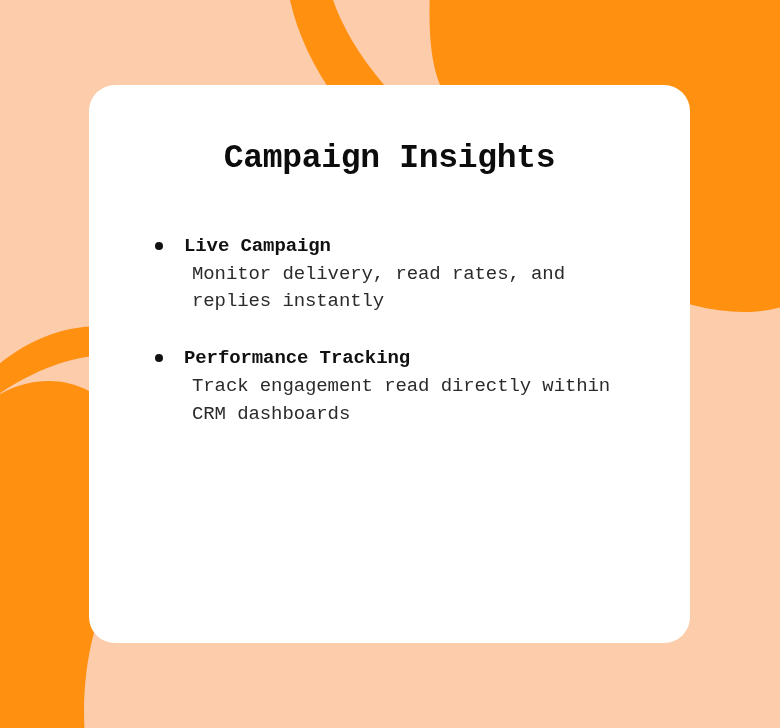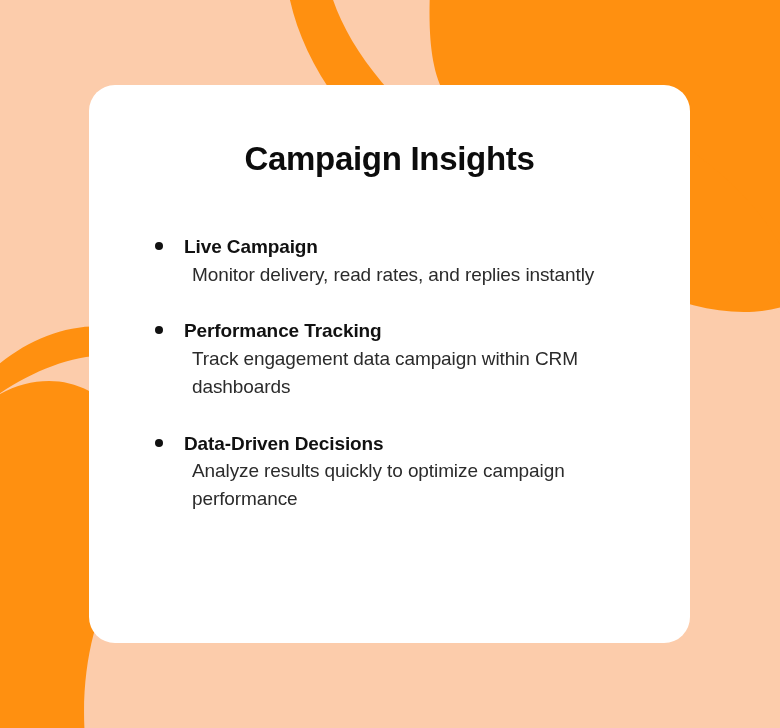--- a/index.html
+++ b/index.html
@@ -13,20 +13,21 @@
     font-family: "Liberation Sans", sans-serif;
     background: #fcccA8;
   }
 
   #slide {
     position: relative;
     width: 780px;
     height: 728px;
     background: #7f1d1d;
     overflow: hidden;
+    font-family: Liberation Mono, monospace;
   }
 
   #bg-decor {
     position: absolute;
     top: 0;
     left: 0;
     width: 780px;
     height: 728px;
     display: block;
   }
@@ -126,24 +127,19 @@
 
       <div class="feature-item">
         <span class="bullet-dot"></span>
         <div class="feature-title">Live Campaign</div>
         <div class="feature-desc">Monitor delivery, read rates, and replies instantly</div>
       </div>
 
       <div class="feature-item">
         <span class="bullet-dot"></span>
         <div class="feature-title">Performance Tracking</div>
-        <div class="feature-desc">Track engagement data campaign within CRM dashboards</div>
+        <div class="feature-desc">Track engagement read directly within CRM dashboards</div>
       </div>
 
-      <div class="feature-item">
-        <span class="bullet-dot"></span>
-        <div class="feature-title">Data-Driven Decisions</div>
-        <div class="feature-desc">Analyze results quickly to optimize campaign performance</div>
-      </div>
 
     </div>
   </div>
 </div>
 
 </body></html>

